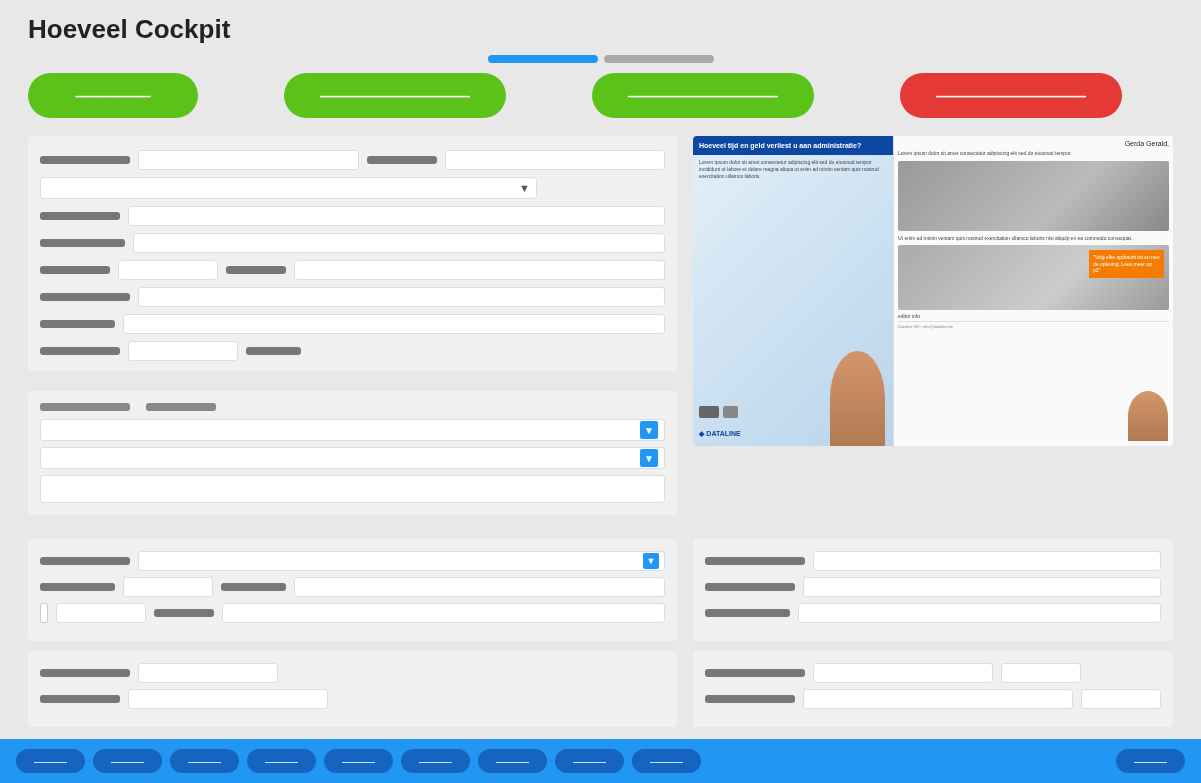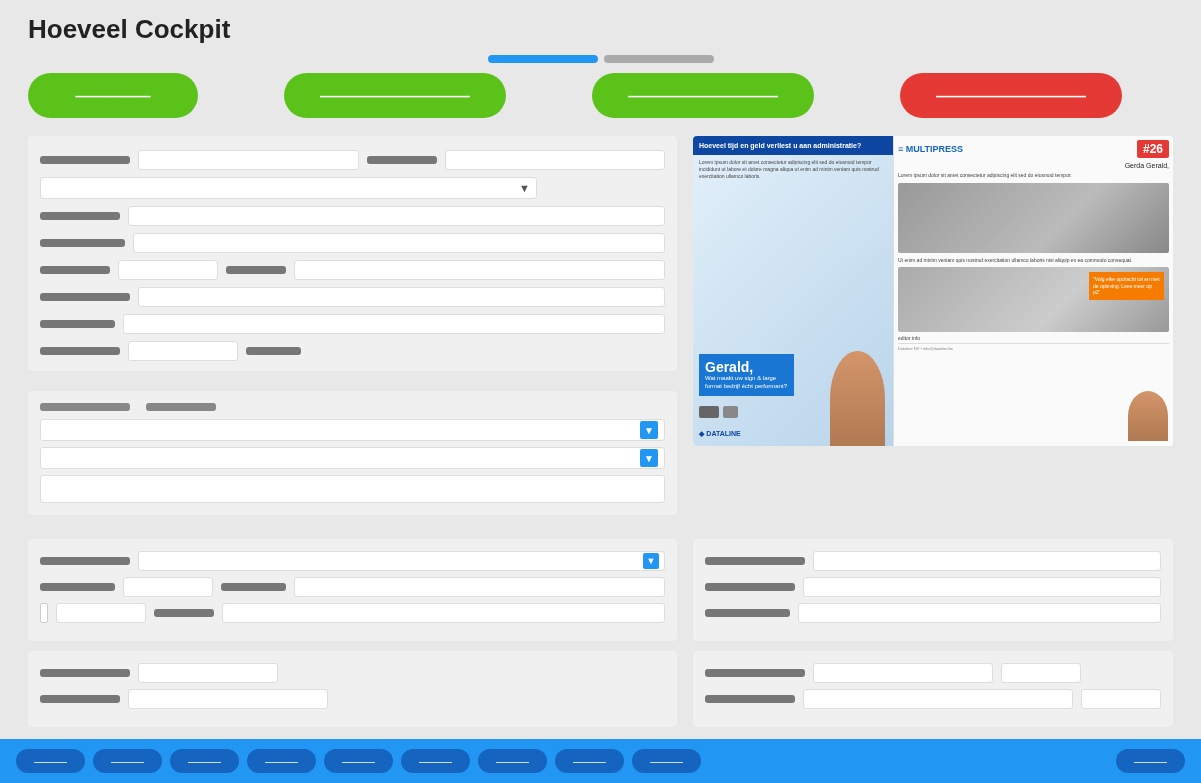--- a/index.html
+++ b/index.html
@@ -381,44 +381,34 @@
   <div class="right-panel">
     <div class="magazine-preview">
 
       <div class="mag-left">
         <div class="mag-left-img">
           <div class="mag-header-blue" style="font-size:7px;padding:5px 6px;line-height:1.3;font-weight:bold;color:#fff;background:#0d47a1;">Hoeveel tijd en geld verliest u aan administratie?</div>
           <div style="font-size:5px;color:#444;padding:4px 6px;line-height:1.4;">
             Lorem ipsum dolor sit amet consectetur adipiscing elit sed do eiusmod tempor incididunt ut labore et dolore magna aliqua ut enim ad minim veniam quis nostrud exercitation ullamco laboris.
           </div>
 
-          <div style="position:absolute;bottom:50px;left:6px;background:#1976d2;color:white;padding:5px 6px;width:95px;">
-            <div style="font-size:14px;font-weight:bold;">Gerald,</div>
-            <div style="font-size:6px;line-height:1.3;">Wat maakt uw sign &amp; large format bedrijf écht performant?</div>
-          </div>
 
           <div style="position:absolute;bottom:0;right:8px;width:55px;height:95px;background:linear-gradient(180deg,#d4956a 0%,#b07a52 100%);border-radius:50% 50% 0 0;"></div>
 
           <div style="position:absolute;bottom:28px;left:6px;font-size:5px;color:#444;">
             <div style="display:flex;gap:4px;align-items:center;">
               <div style="background:#666;width:20px;height:12px;border-radius:2px;"></div>
               <div style="background:#888;width:15px;height:12px;border-radius:2px;"></div>
             </div>
           </div>
           <div style="position:absolute;bottom:8px;left:6px;font-size:7px;font-weight:bold;color:#0d47a1;">◆ DATALINE</div>
         </div>
       </div>
 
       <div class="mag-right">
-        <div class="mag-right-header">
-          <div style="display:flex;align-items:center;gap:3px;">
-            <span style="font-size:9px;font-weight:bold;color:#1565c0;">≡ MULTIPRESS</span>
-          </div>
-          <div style="font-size:12px;font-weight:bold;color:#e53935;background:#e53935;color:white;padding:2px 6px;border-radius:2px;">#26</div>
-        </div>
         <div style="align-self:flex-end;font-size:7px;color:#222;margin-bottom:3px;">Gerda Gerald,</div>
         <div style="font-size:5px;color:#444;line-height:1.3;margin-bottom:4px;width:100%;">
           Lorem ipsum dolor sit amet consectetur adipiscing elit sed do eiusmod tempor.
         </div>
 
         <div style="width:100%;height:70px;background:linear-gradient(135deg,#999 0%,#bbb 60%,#888 100%);border-radius:2px;margin-bottom:4px;"></div>
         <div style="font-size:5px;color:#444;line-height:1.3;margin-bottom:4px;width:100%;">
           Ut enim ad minim veniam quis nostrud exercitation ullamco laboris nisi aliquip ex ea commodo consequat.
         </div>
 

